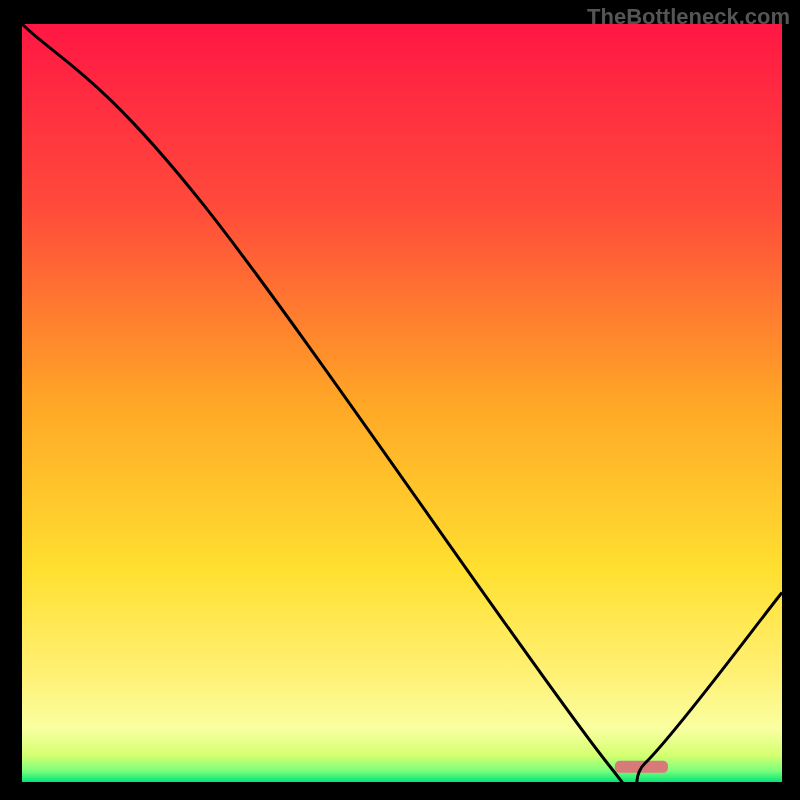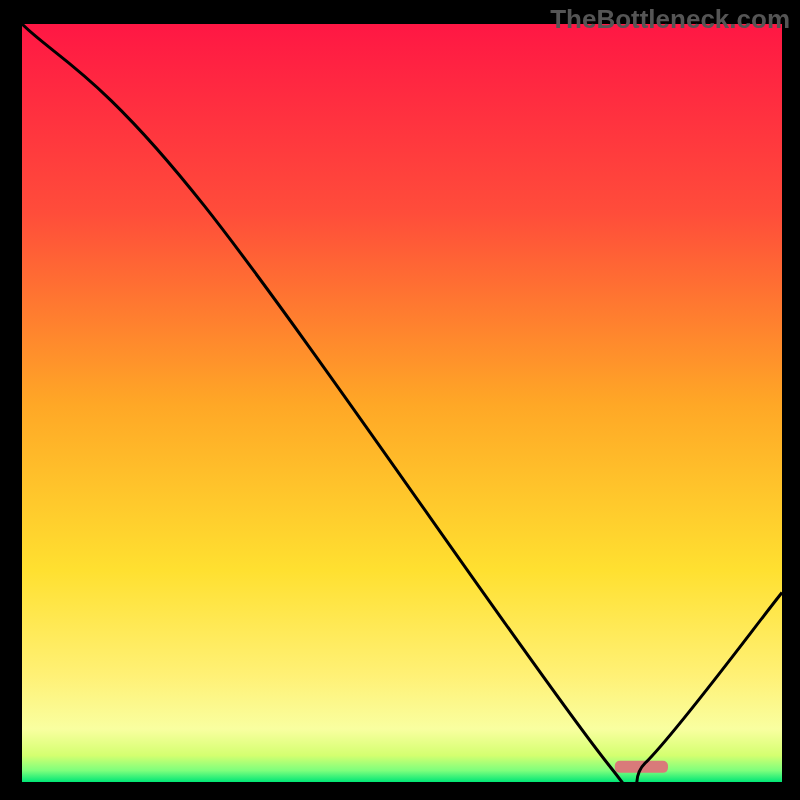--- a/index.html
+++ b/index.html
@@ -9,21 +9,21 @@
     width: 800px;
     height: 800px;
     position: relative;
     font-family: Arial, Helvetica, sans-serif;
   }
   .watermark {
     position: absolute;
     top: 4px;
     right: 10px;
     color: #555;
-    font-size: 26px;
+    font-size: 22px;
     font-weight: bold;
     z-index: 10;
     user-select: none;
   }
   .frame {
     position: absolute;
     left: 22px;
     top: 24px;
     width: 760px;
     height: 758px;

